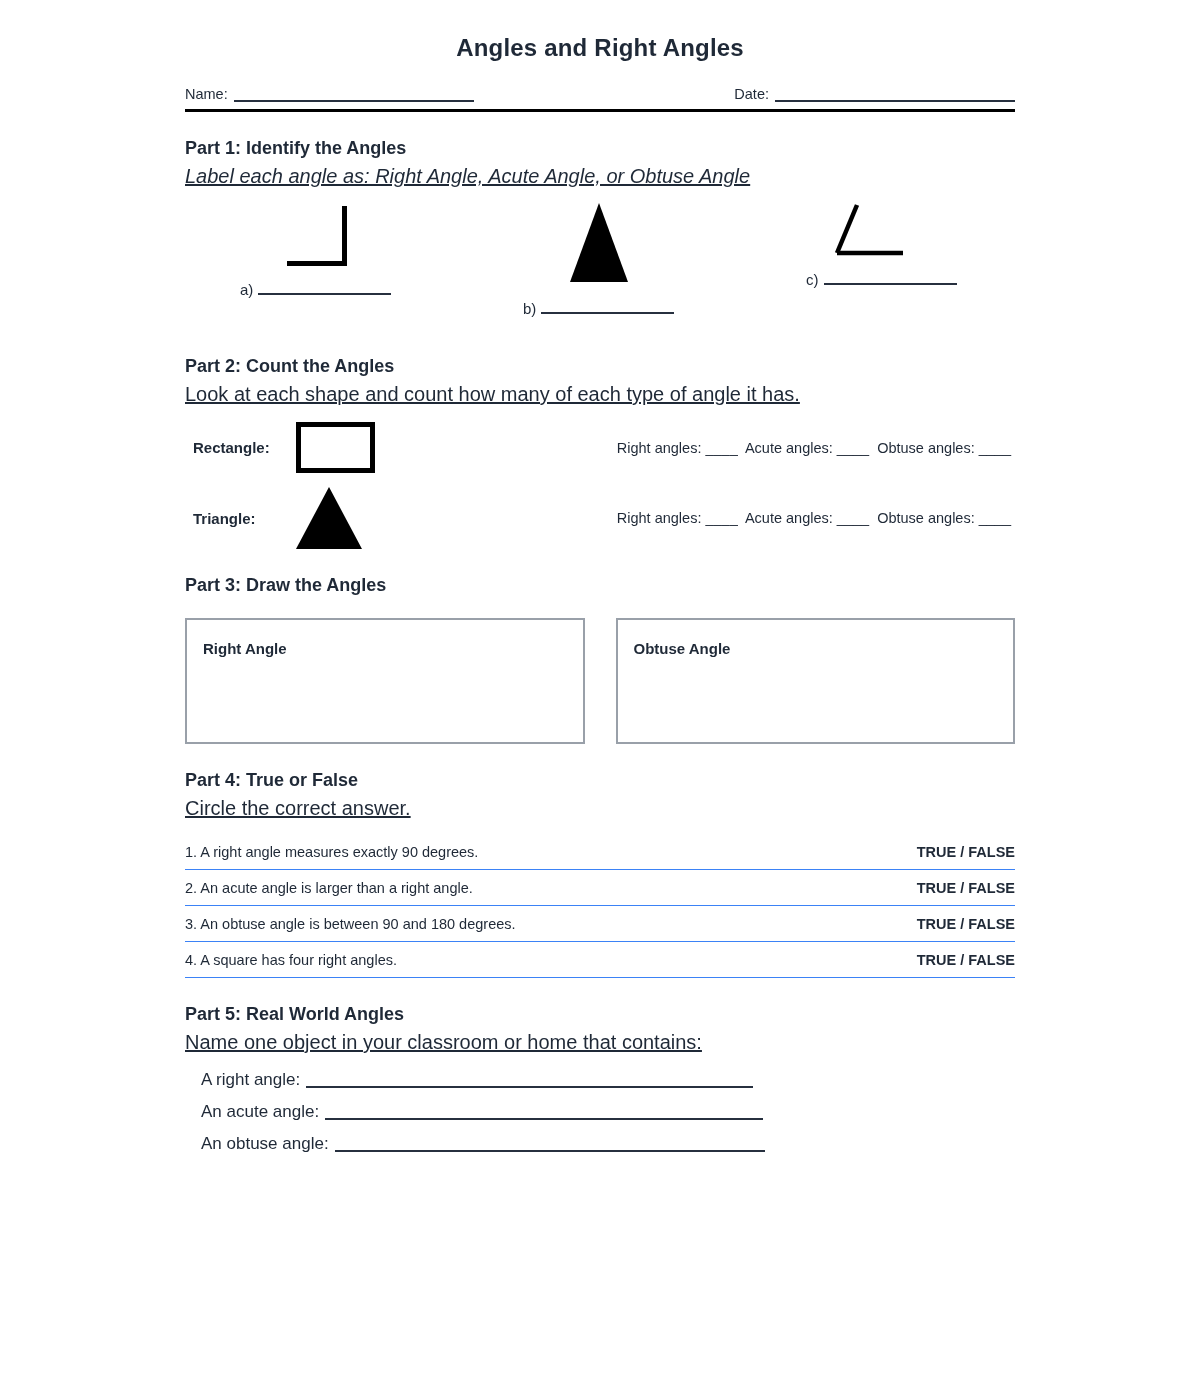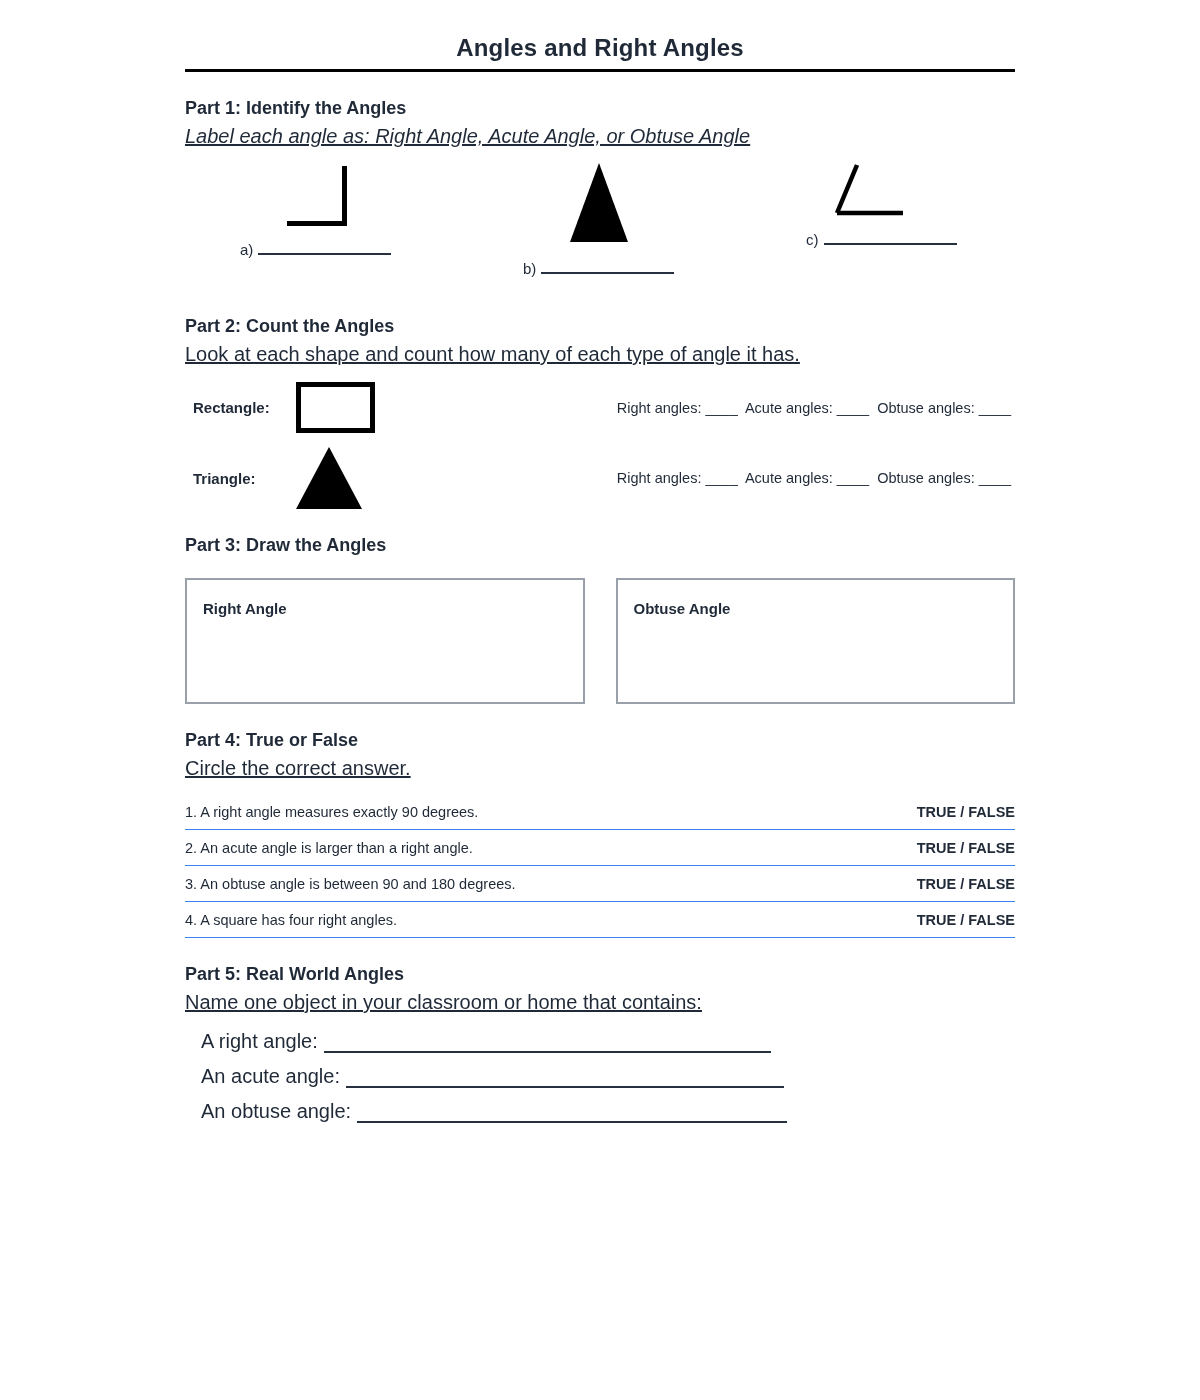--- a/index.html
+++ b/index.html
@@ -55,33 +55,43 @@
   .draw-box .box-label { font-size:15px; font-weight:bold; }
 
   
   .tf-list { margin-top:14px; }
   .tf-row { display:flex; justify-content:space-between; align-items:center;
     padding:10px 0 9px 0; border-bottom:1px solid #3b82f6; font-size:14.5px; }
   .tf-answer { font-weight:bold; white-space:nowrap; }
 
   
   .rw-lines { margin-top:16px; }
-  .rw-row { display:flex; align-items:flex-end; padding-left:16px; margin-top:12px; font-size:20px; }
+  .rw-row { display:flex; align-items:center; padding-left:16px; margin-top:12px; font-size:17px; }
   .rw-row .lbl { margin-right:6px; white-space:nowrap; }
   .rw-line-0 { width:447px; }
   .rw-line-1 { width:438px; }
   .rw-line-2 { width:430px; }
 </style>
 </head>
 <body>
 
 <div class="sheet">
 
   <h1 class="title">Angles and Right Angles</h1>
 
+  <div class="name-date">
+    <div class="nd-group">
+      <span class="lbl">Name:</span>
+      <span class="blank-line nd-line"></span>
+    </div>
+    <div class="nd-group">
+      <span class="lbl">Date:</span>
+      <span class="blank-line nd-line"></span>
+    </div>
+  </div>
   <div class="top-rule"></div>
 
   <h2 class="section-h">Part 1: Identify the Angles</h2>
   <div class="instruction italic">Label each angle as: Right Angle, Acute Angle, or Obtuse Angle</div>
 
   <div class="p1-canvas">
     <div class="fig-right-angle"></div>
     <div class="fig-triangle-b"></div>
     <svg class="fig-acute" width="76" height="58" viewBox="0 0 76 58">
       <line x1="4" y1="53" x2="24" y2="5" stroke="#000" stroke-width="4.5"></line>

